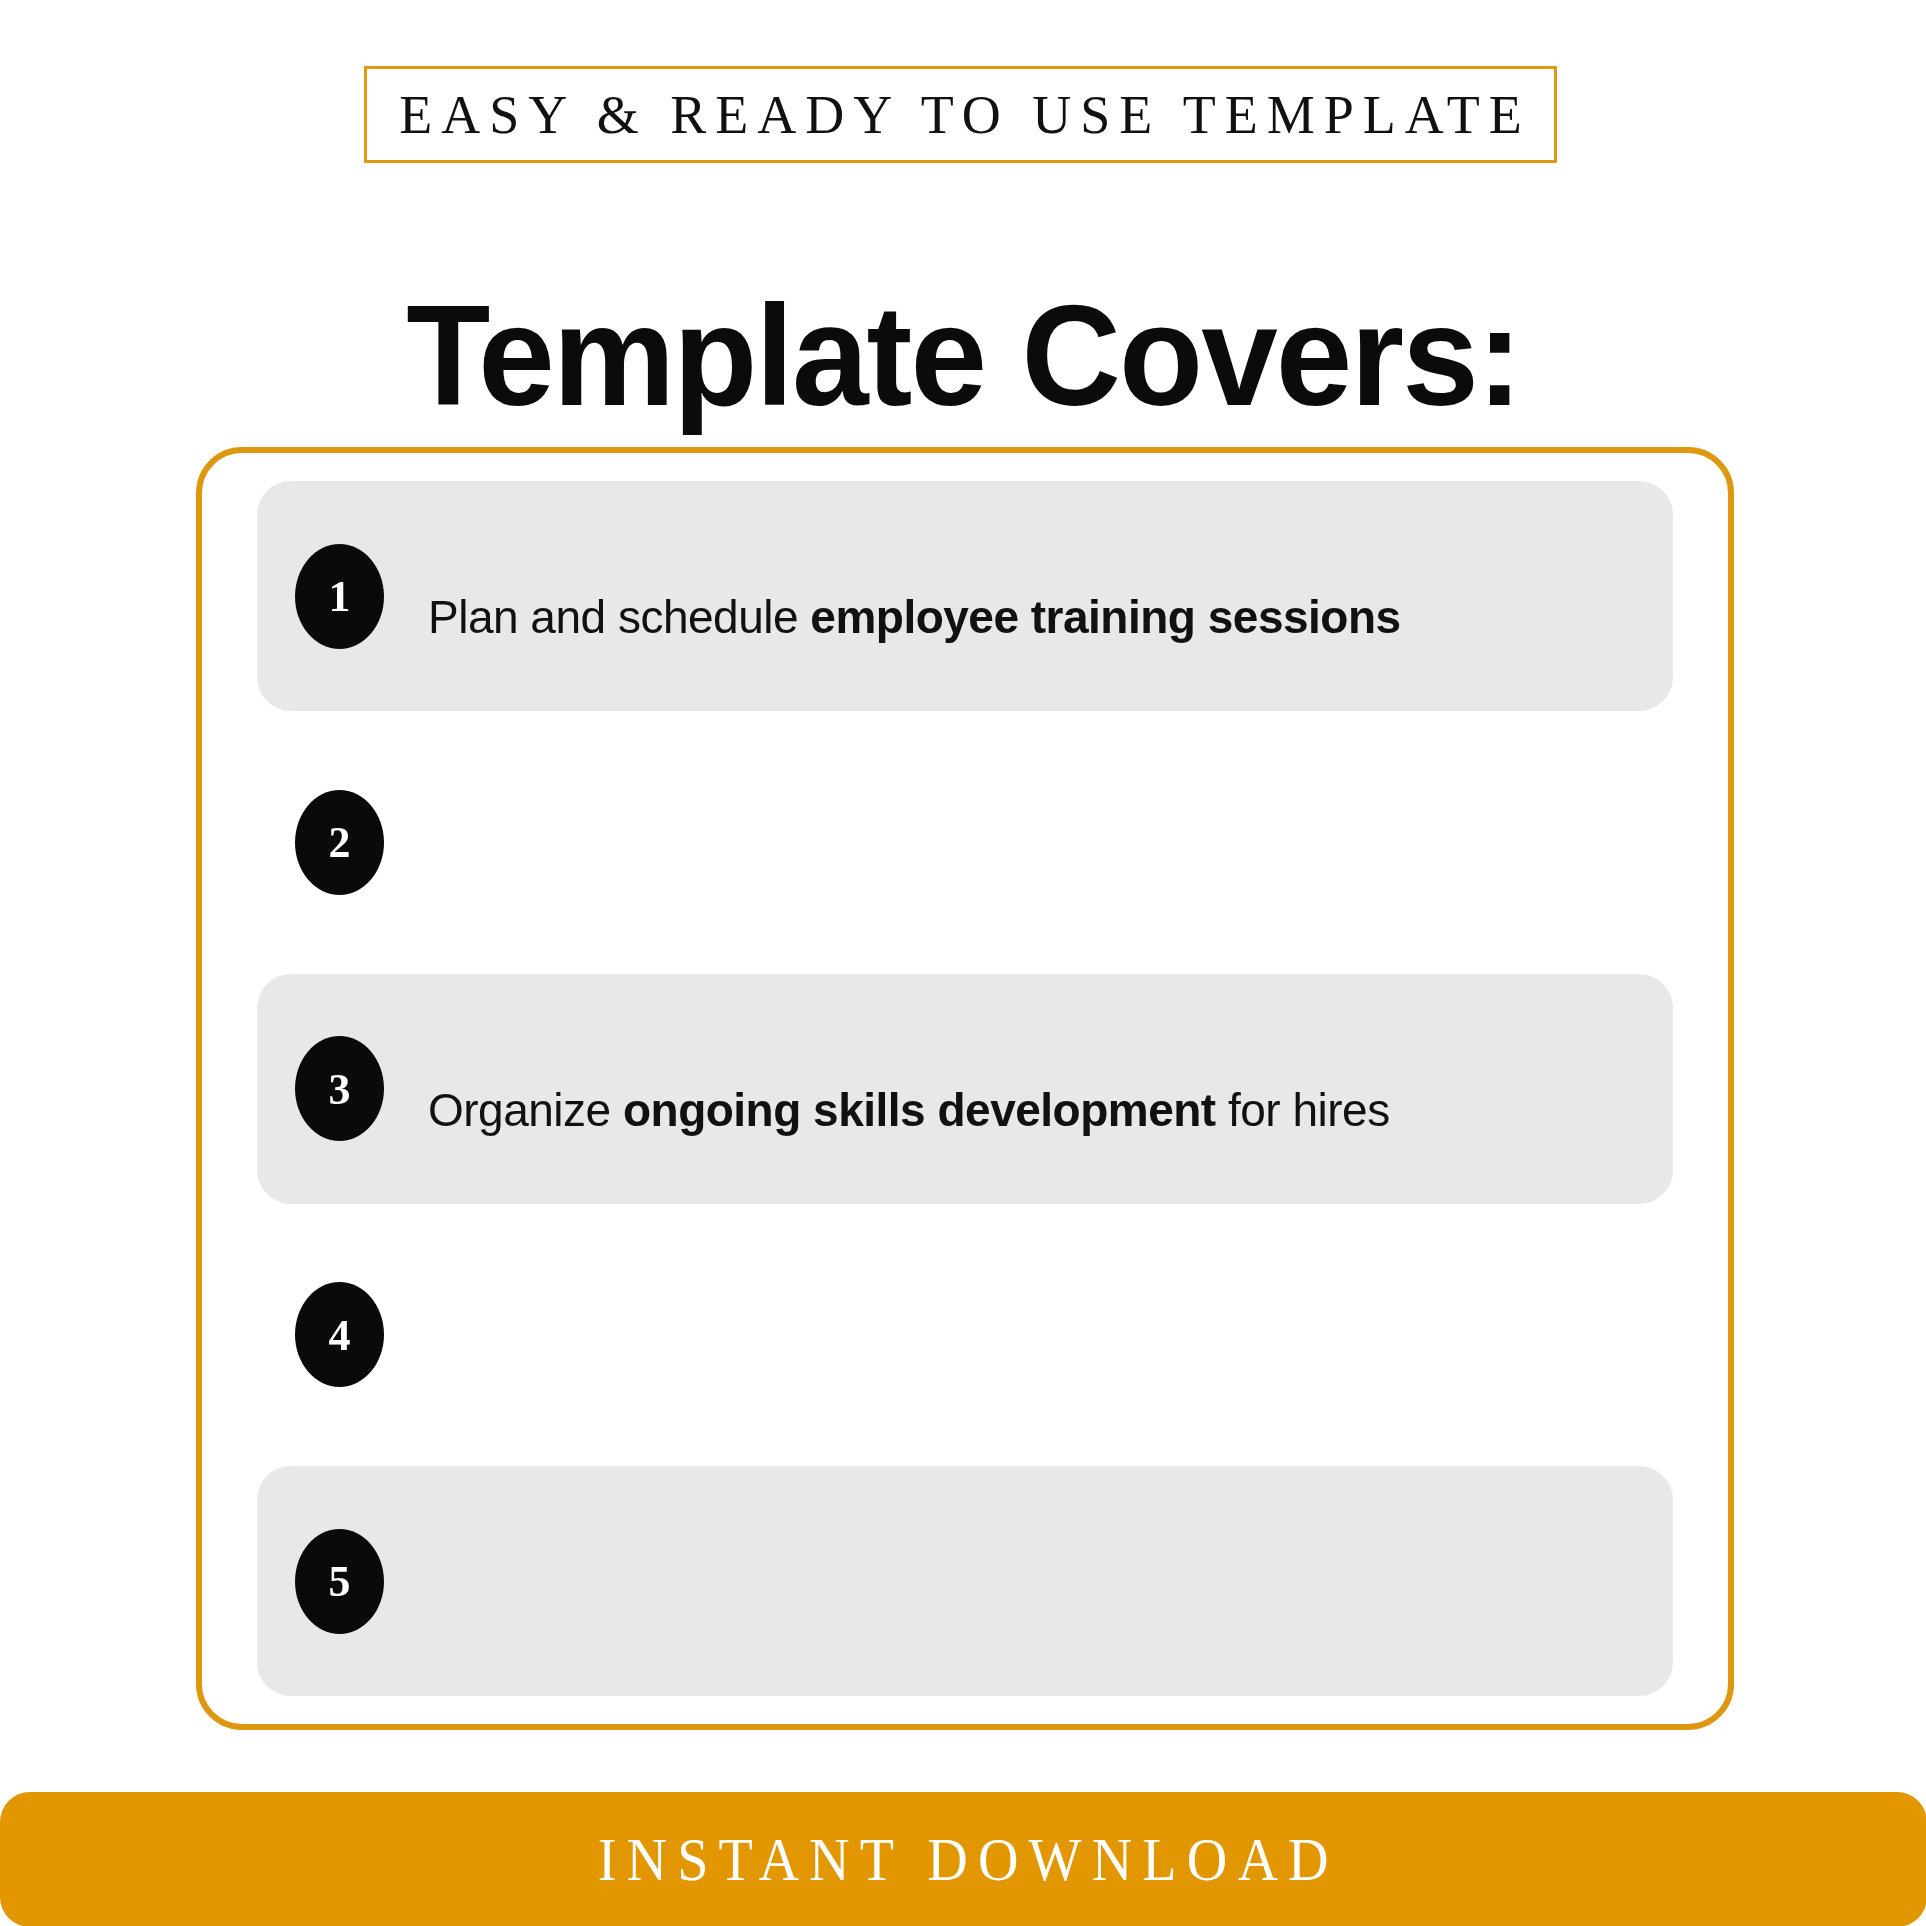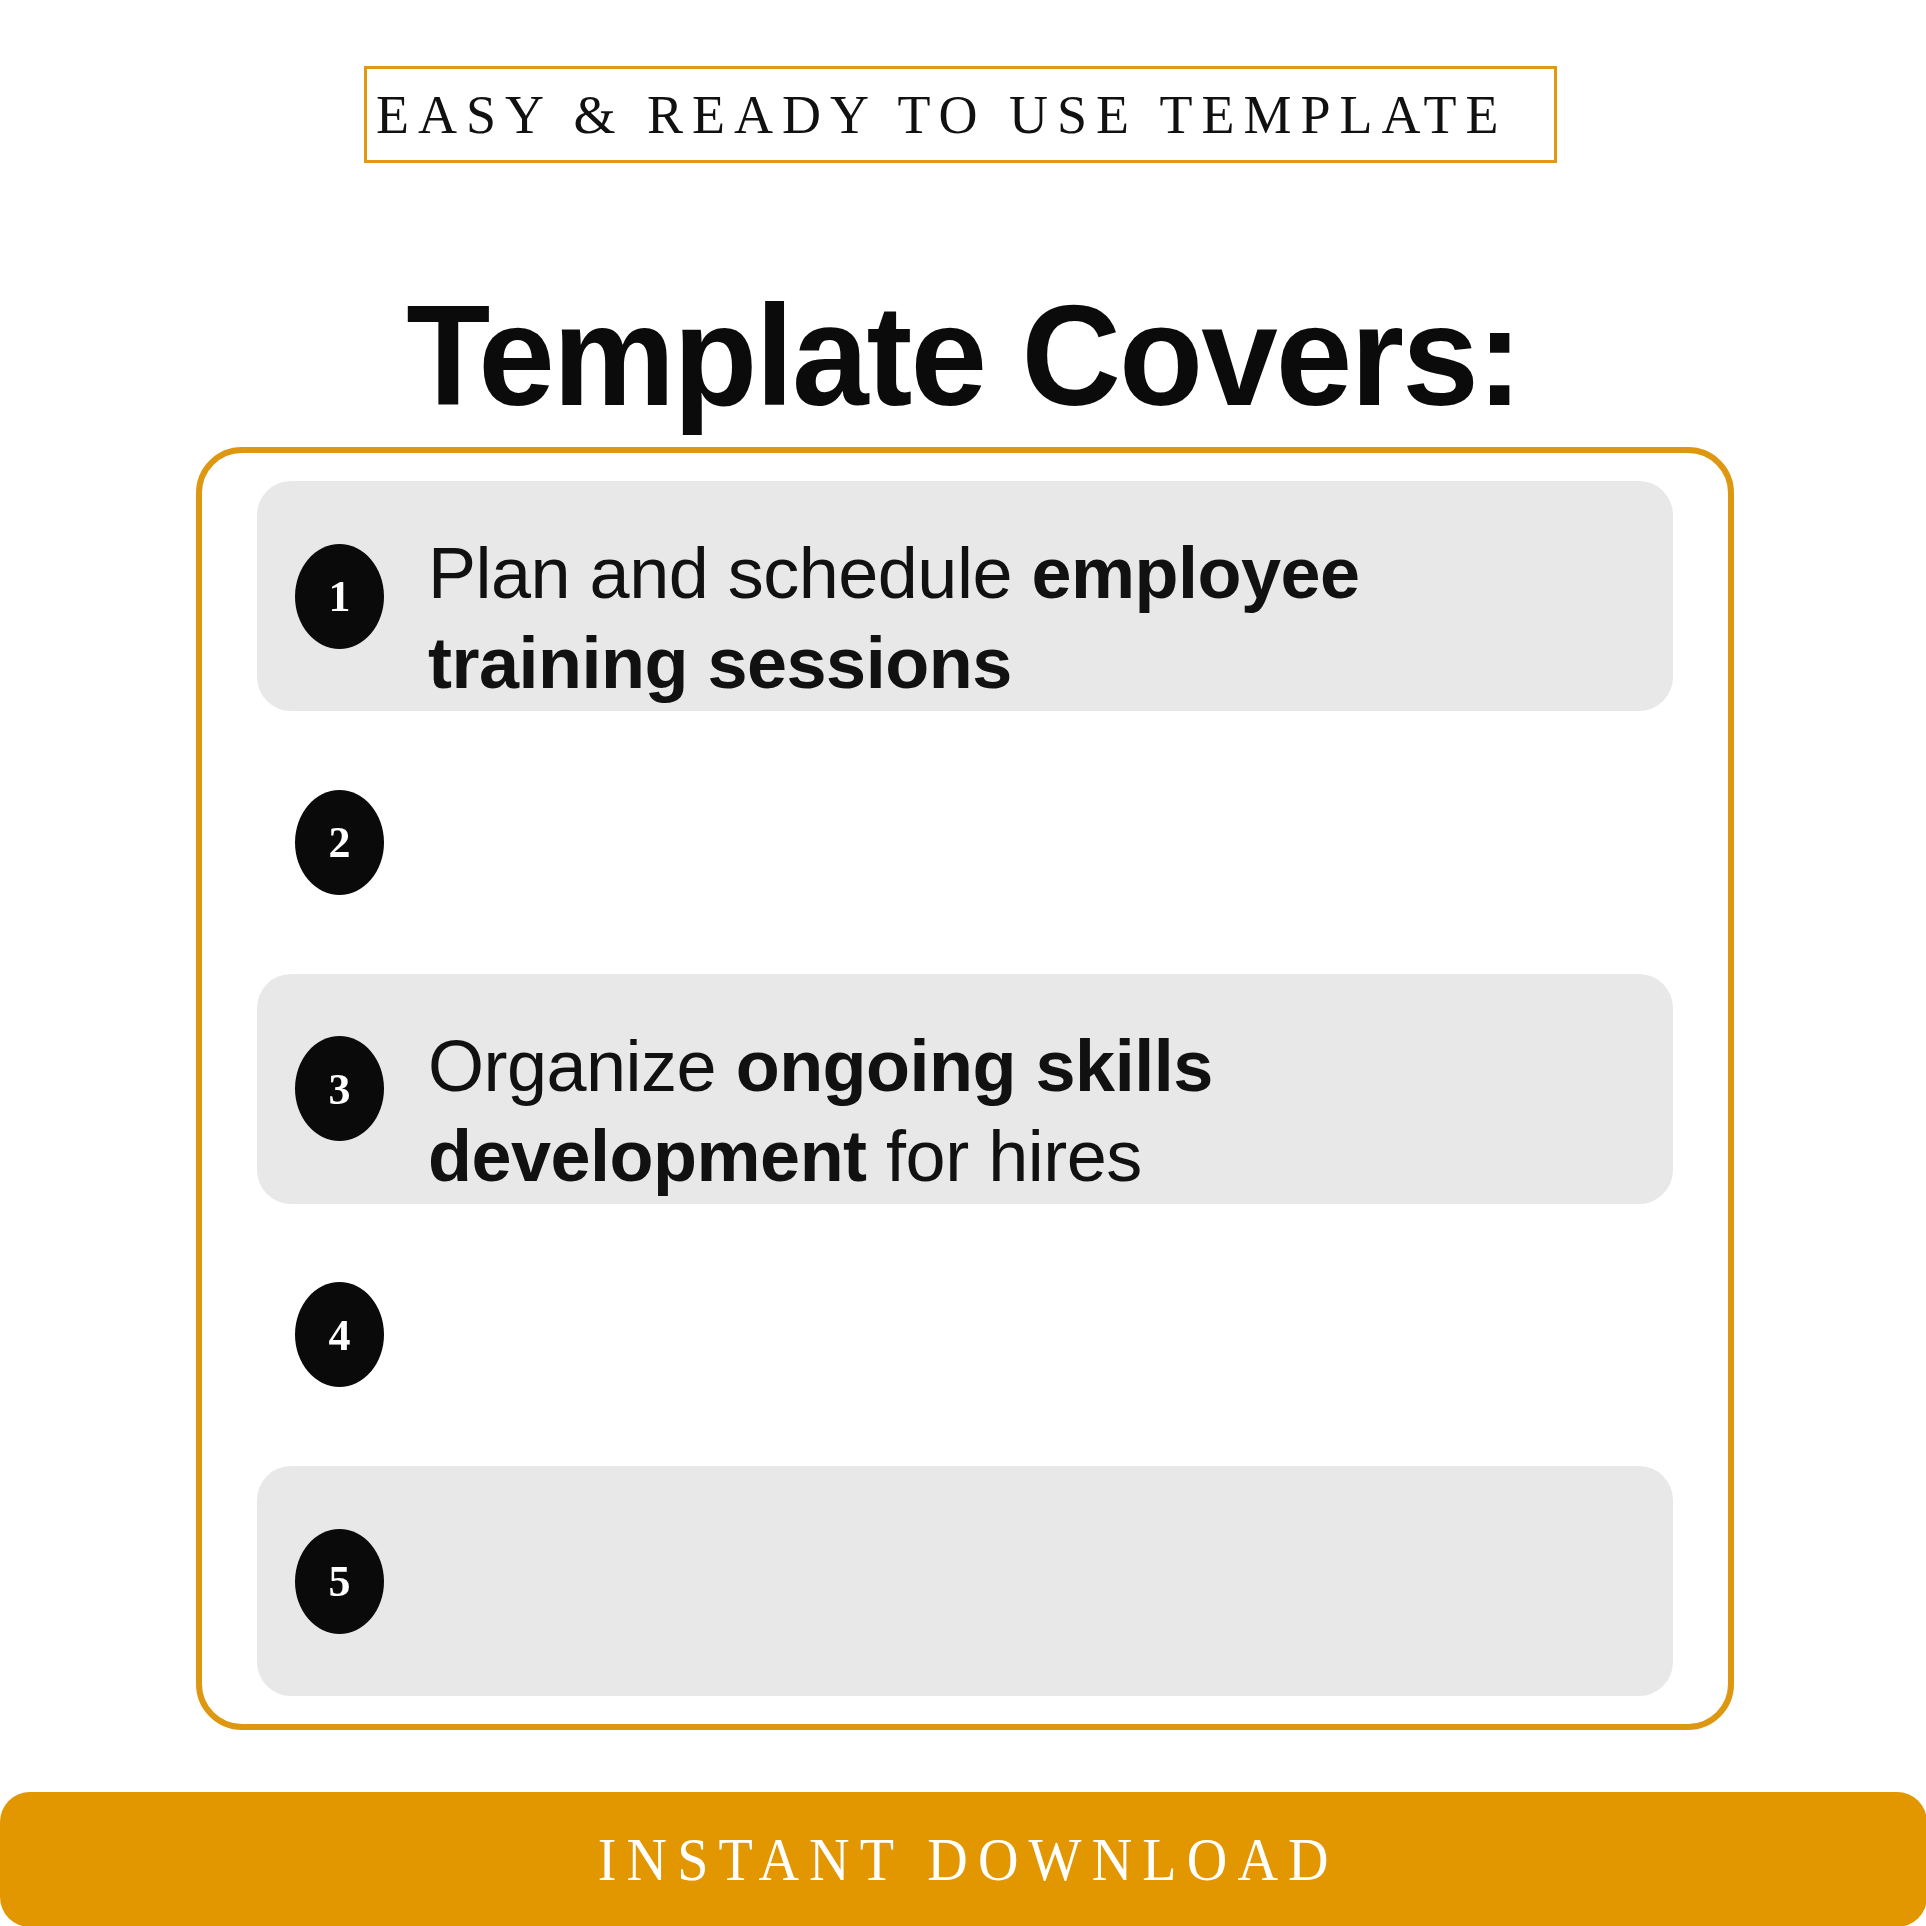--- a/index.html
+++ b/index.html
@@ -21,21 +21,21 @@
     position: absolute;
     left: 364px;
     top: 66px;
     width: 1193px;
     height: 97px;
     box-sizing: border-box;
     border: 3px solid #E09A12;
     background: #ffffff;
     display: flex;
     align-items: center;
-    justify-content: flex-start;
+    justify-content: center;
   }
   #eyebrow-text {
     font-family: "Liberation Serif", "DejaVu Serif", serif;
     font-size: 54px;
     letter-spacing: 9px;
     color: #111111;
     white-space: nowrap;
     line-height: 1;
     text-indent: 9px;
   }
@@ -107,21 +107,21 @@
     font-family: "Liberation Serif", "DejaVu Serif", serif;
     font-weight: 700;
     font-size: 44px;
     line-height: 1;
     display: block;
     transform: translateY(1px);
   }
 
   .row-text {
     font-family: "Liberation Sans Narrow", "Liberation Sans", sans-serif;
-    font-size: 72px;
+    font-size: 46px;
     line-height: 1.25;
     color: #111111;
     font-weight: 400;
     letter-spacing: -0.5px;
     max-width: 1139px;
     margin-top: 44px;
   }
   .row-text b {
     font-weight: 700;
   }

